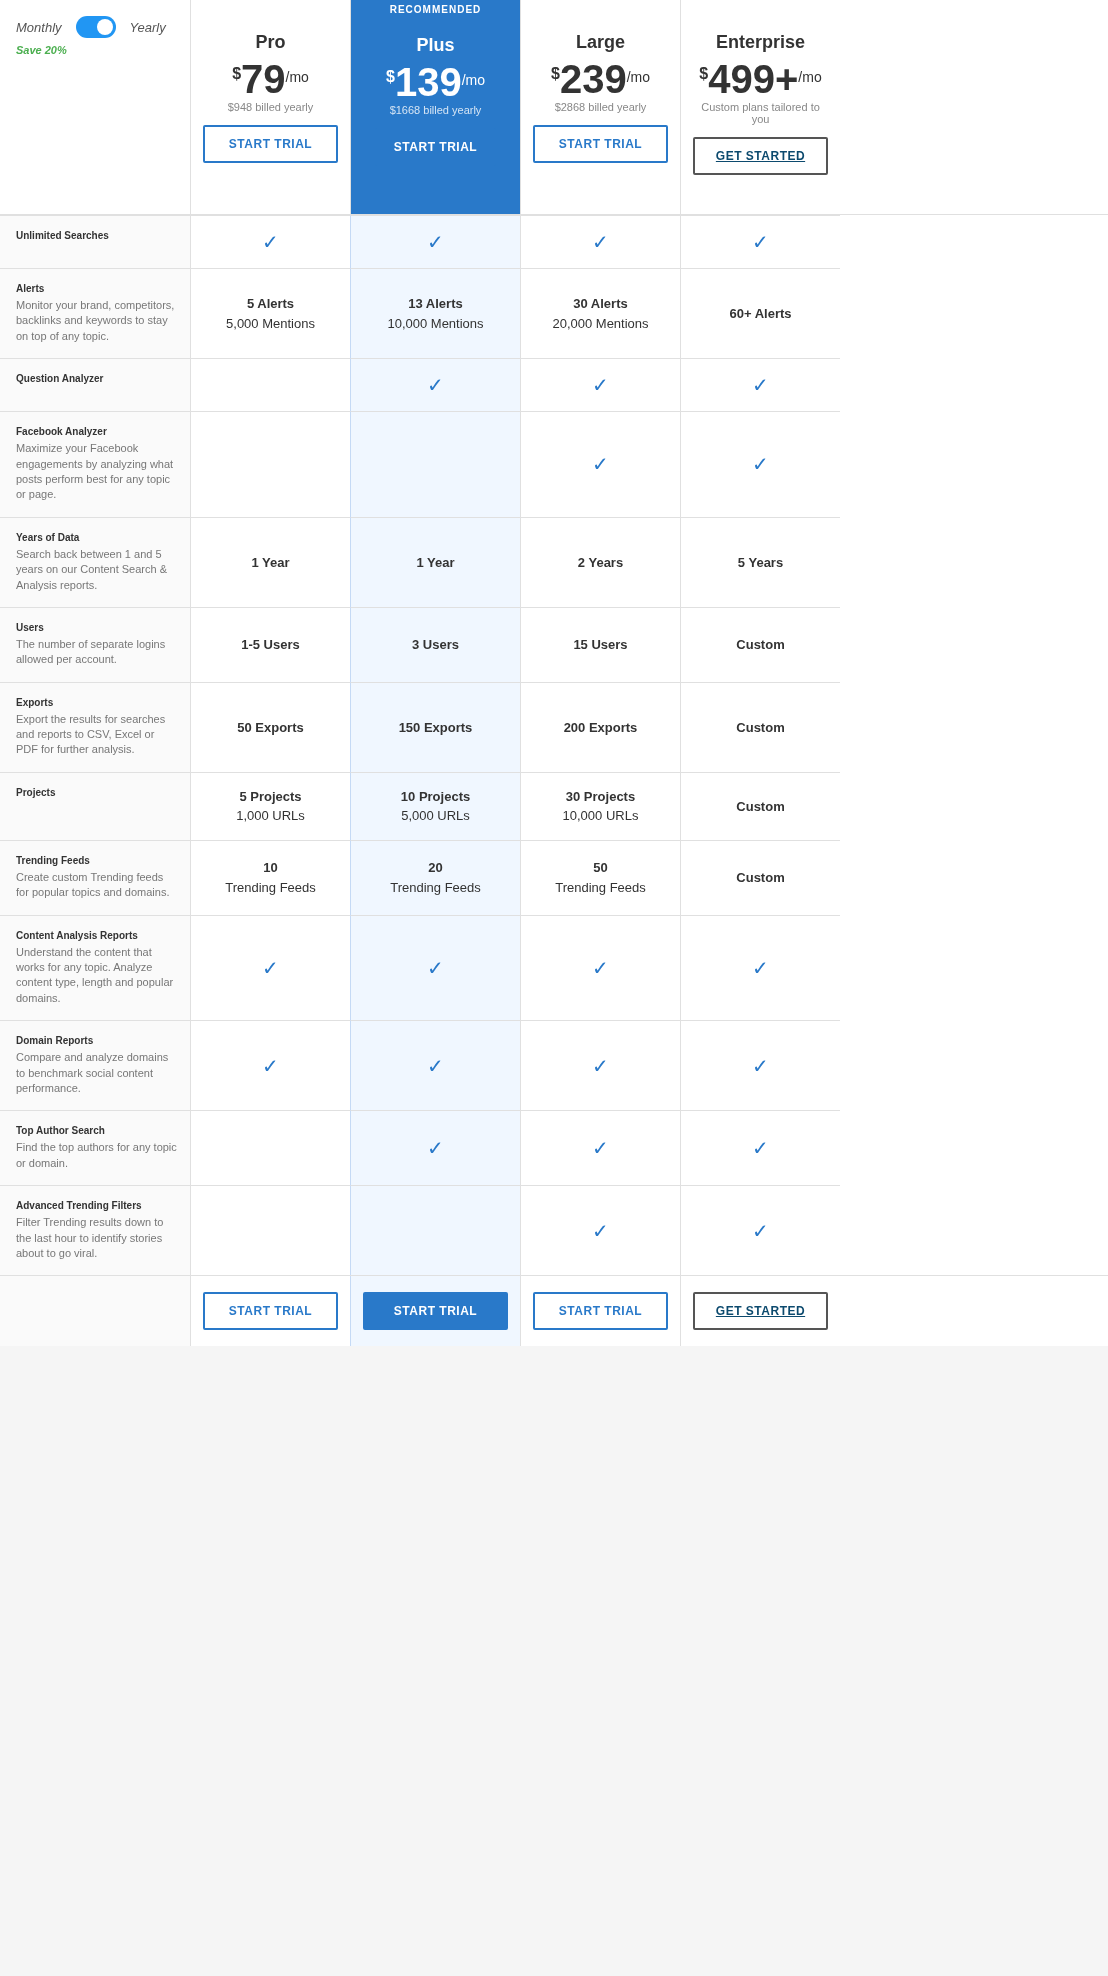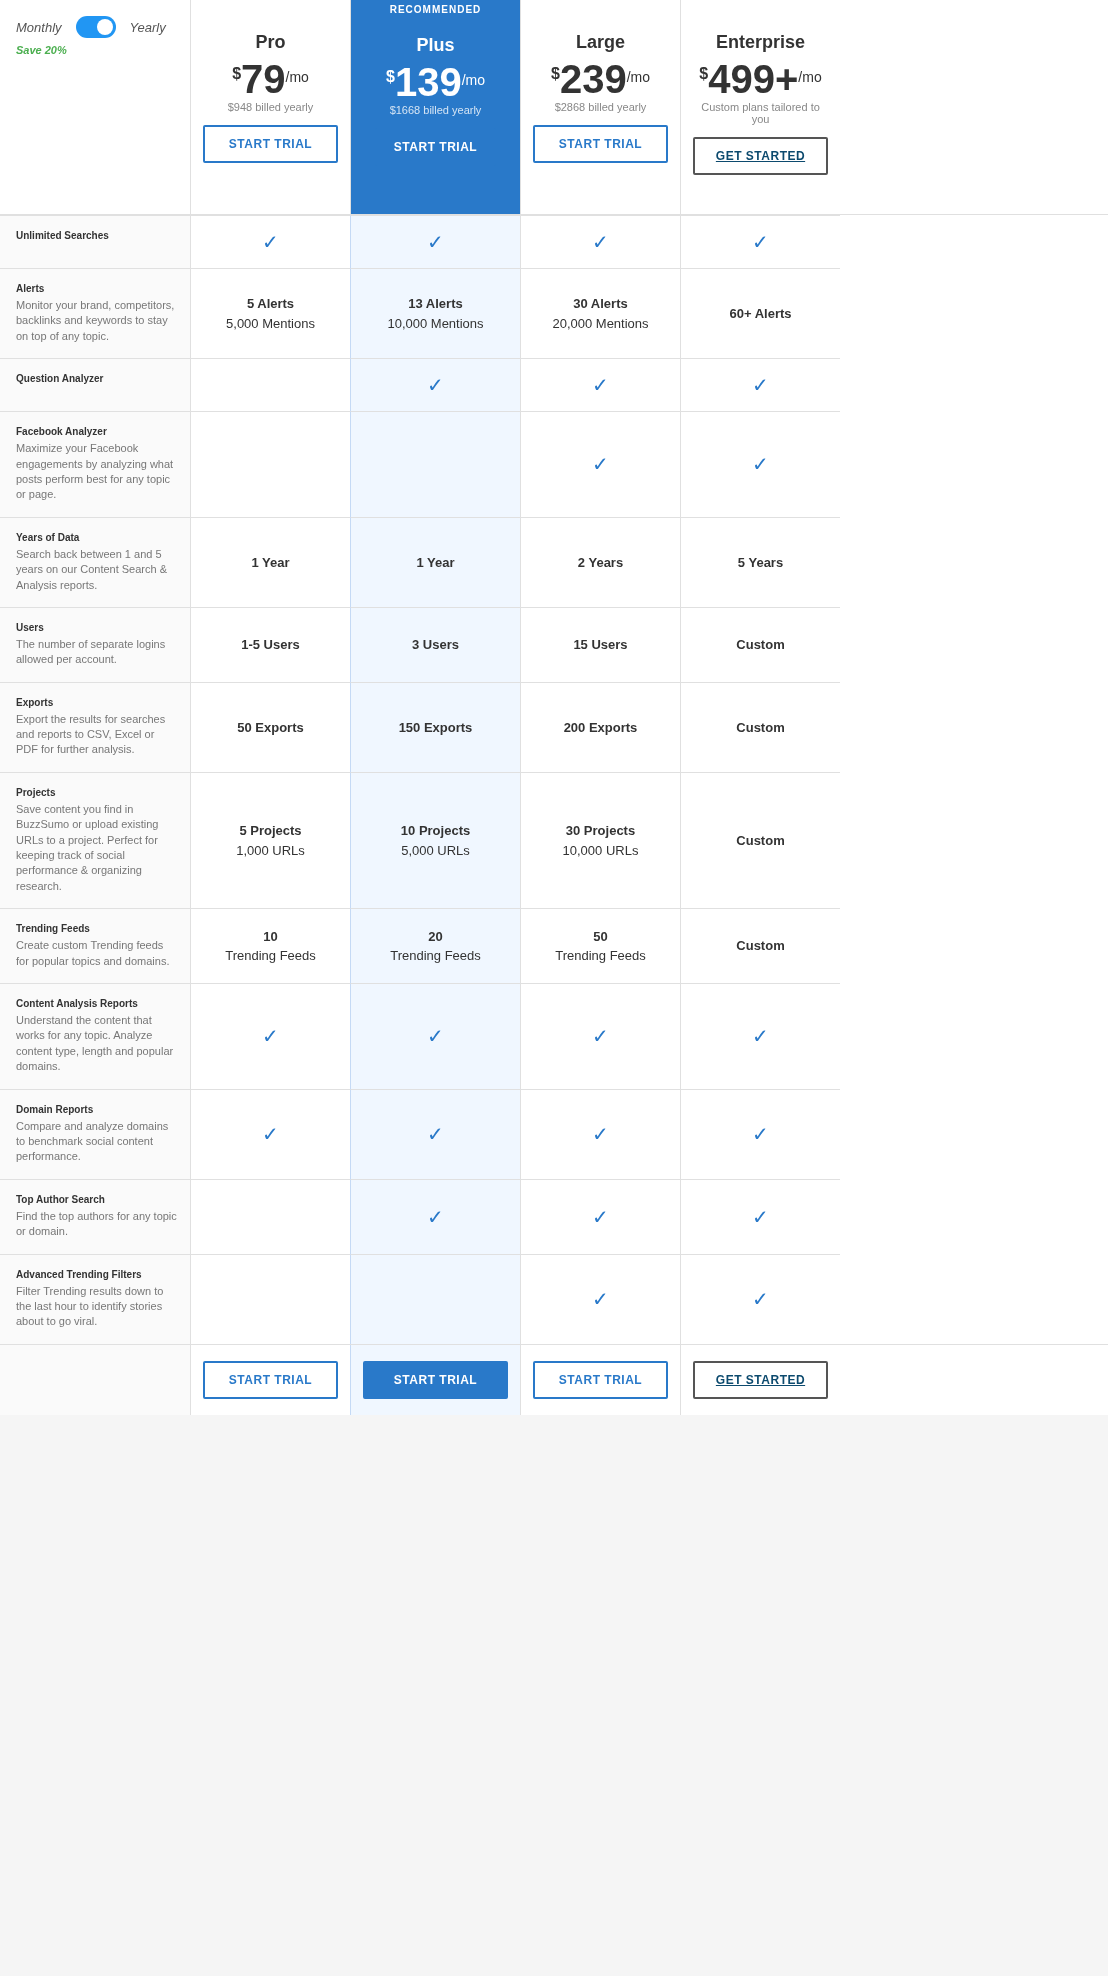--- a/index.html
+++ b/index.html
@@ -240,21 +240,20 @@
           <div class="cell-text"><strong>50 Exports</strong></div>
         </div><div class="cell highlighted">
           <div class="cell-text"><strong>150 Exports</strong></div>
         </div><div class="cell">
           <div class="cell-text"><strong>200 Exports</strong></div>
         </div><div class="cell">
           <div class="cell-text"><strong>Custom</strong></div>
         </div></div>
       <div class="feature-row" style="display: contents;"><div class="feature-label-col">
     <div class="feature-title">Projects</div>
-    <div class="feature-desc">Save content you find in BuzzSumo or upload existing URLs to a project. Perfect for keeping track of social performance &amp; organizing research.</div>
   </div><div class="cell">
           <div class="cell-text"><strong>5 Projects</strong><br>1,000 URLs</div>
         </div><div class="cell highlighted">
           <div class="cell-text"><strong>10 Projects</strong><br>5,000 URLs</div>
         </div><div class="cell">
           <div class="cell-text"><strong>30 Projects</strong><br>10,000 URLs</div>
         </div><div class="cell">
           <div class="cell-text"><strong>Custom</strong></div>
         </div></div>
       <div class="feature-row" style="display: contents;"><div class="feature-label-col">

